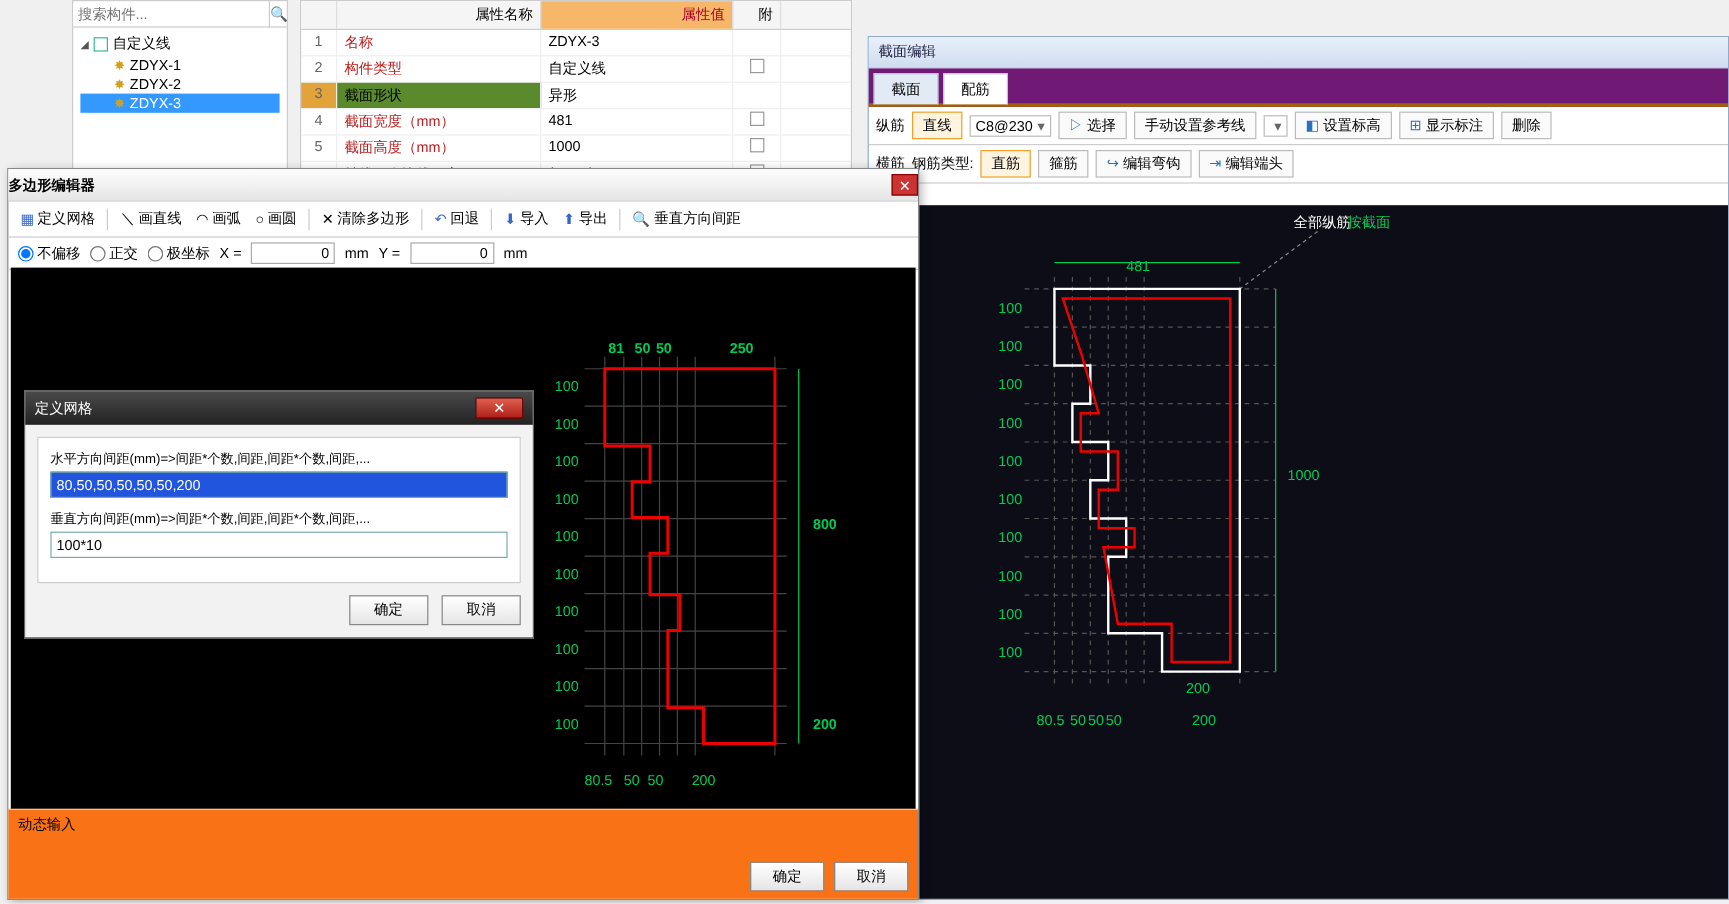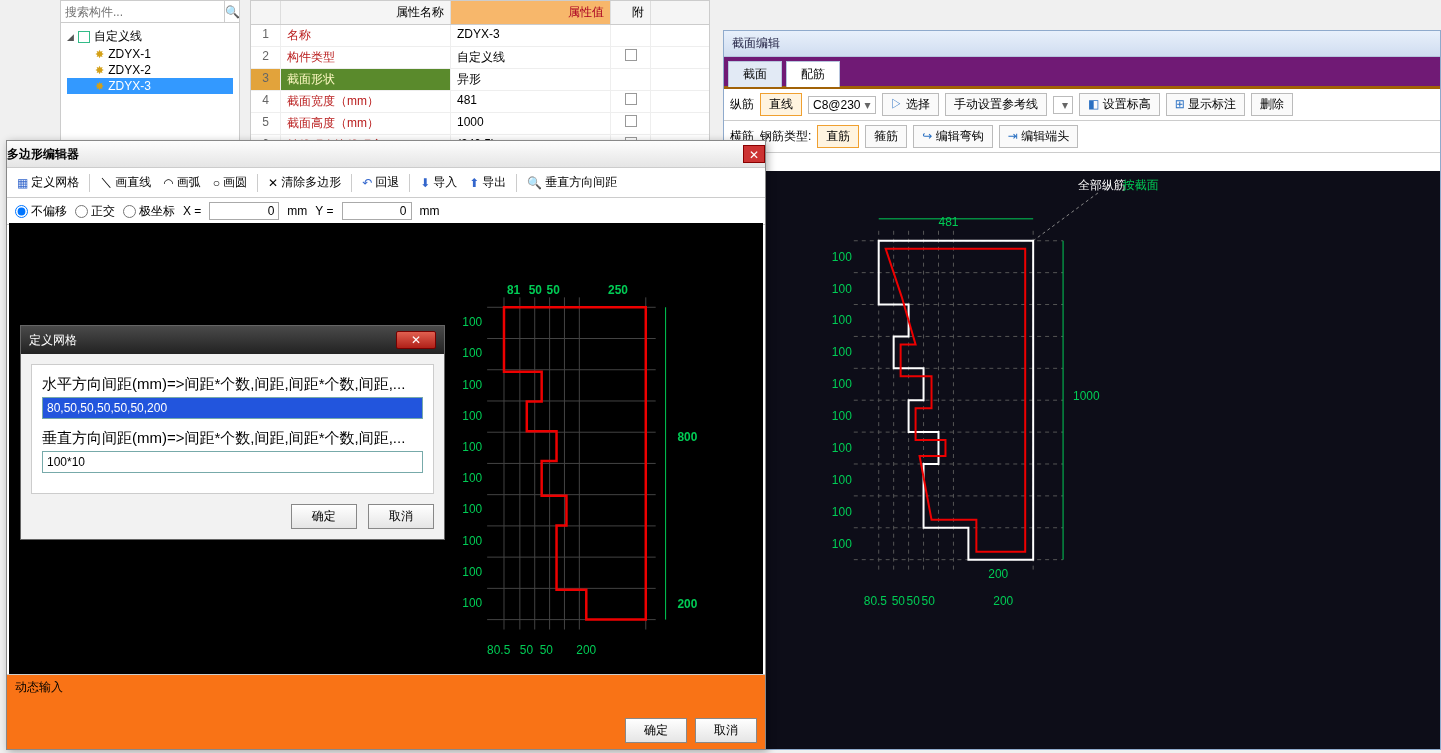--- a/index.html
+++ b/index.html
@@ -22,21 +22,21 @@
 .prop-panel { position:absolute; left:250px; top:0; width:460px; background:#fff; border:1px solid #ccc; }
 .prop-head { display:grid; grid-template-columns:30px 170px 160px 40px; background:#f5f5f5; border-bottom:1px solid #ccc; }
 .prop-head div { padding:3px 6px; border-right:1px solid #ddd; text-align:right; }
 .prop-head .hval { background:#f7b76b; color:#a02; }
 .prop-row { display:grid; grid-template-columns:30px 170px 160px 40px; border-bottom:1px solid #eee; }
 .prop-row div { padding:2px 6px; border-right:1px solid #eee; }
 .prop-row .idx { text-align:center; color:#666; }
 .prop-row.hl .idx { background:#e2a33b; }
 .prop-row.hl .lbl { background:#5a8a2c; color:#fff; }
 .prop-row .lbl { color:#b91c1c; }
-.prop-row.hl .lbl { color:#fef9c3; }
+.prop-row.hl .lbl { color:#000000; }
 .prop-chk { width:12px; height:12px; border:1px solid #999; display:inline-block; margin:auto; }
 
 
 .sec-panel { position:absolute; right:0; top:30px; width:718px; height:720px; background:#fff; border:1px solid #8faacc; }
 .sec-title { background:linear-gradient(#e8f0fb,#d0ddf0); padding:4px 8px; color:#224; border-bottom:1px solid #b7c5dd; }
 .sec-tabs { display:flex; background:#701a75; border-bottom:3px solid #a16207; }
 .sec-tab { padding:4px 14px; border:1px solid #b7c5dd; border-bottom:none; background:#fff; margin:4px 0 -1px 4px; cursor:pointer; }
 .sec-tab.inactive { background:#e2eaf5; }
 .sec-toolbar { display:flex; align-items:center; gap:6px; padding:4px 6px; border-bottom:1px solid #ccc; flex-wrap:wrap; }
 .sec-toolbar .lab { }
@@ -64,21 +64,21 @@
 .poly-dynlabel { padding:4px 8px; }
 .poly-footbtns { position:absolute; right:8px; bottom:6px; display:flex; gap:8px; }
 .poly-footbtns button { padding:3px 18px; border:1px solid #888; background:linear-gradient(#fff,#e5e5e5); cursor:pointer; }
 
 
 .grid-dialog { position:absolute; left:20px; top:325px; width:425px; background:#f2f2f2; border:1px solid #666; box-shadow:2px 2px 10px rgba(0,0,0,.4); z-index:20; }
 .gd-title { background:linear-gradient(#4a4a4a,#222); color:#fff; padding:5px 8px; display:flex; align-items:center; }
 .gd-close { margin-left:auto; width:40px; height:18px; background:linear-gradient(#e06050,#b02018); border:1px solid #700; border-radius:2px; text-align:center; color:#fff; cursor:pointer; line-height:16px; }
 .gd-body { background:#fff; border:1px solid #ccc; margin:10px; padding:10px; }
 .gd-field { margin-bottom:10px; }
-.gd-field label { display:block; font-size:15px; margin-bottom:3px; }
+.gd-field label { display:block; font-size:11px; margin-bottom:3px; }
 .gd-field input { width:100%; padding:3px 4px; border:1px solid #7aa; }
 .gd-sel { background:#2255dd; color:#fff; }
 .gd-btns { text-align:right; padding:0 10px 10px; }
 .gd-btns button { padding:3px 20px; margin-left:8px; border:1px solid #888; background:linear-gradient(#fff,#e5e5e5); cursor:pointer; }
 
 .ico { display:inline-block; }
 </style>
 </head>
 <body>
 

